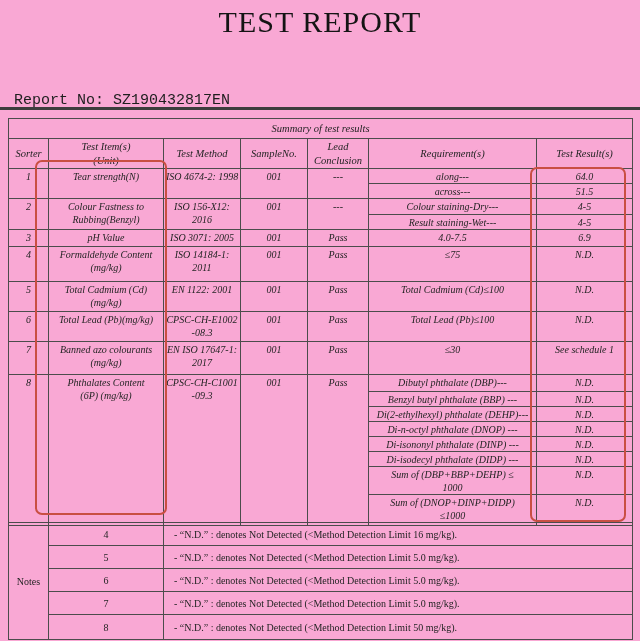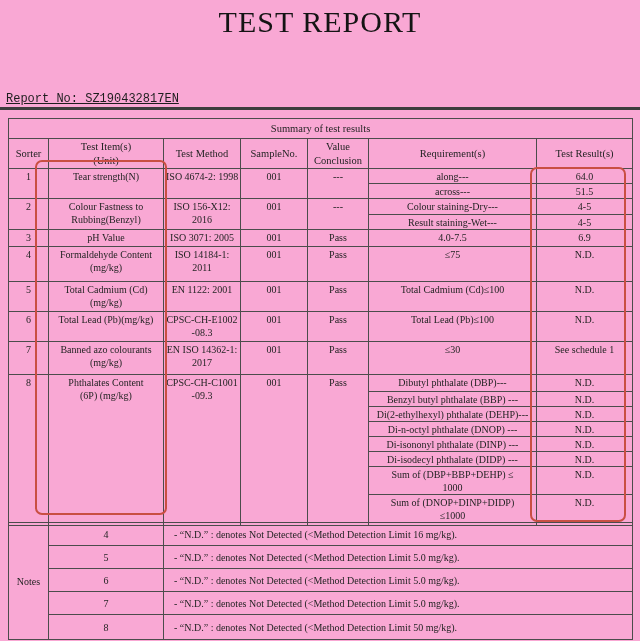--- a/index.html
+++ b/index.html
@@ -6,31 +6,31 @@
   .page {
     position:relative; width:640px; height:641px; background:#f9a8d4;
     font-family:"Liberation Serif", serif; color:#222; overflow:hidden;
   }
   .title {
     position:absolute; top:5px; left:0; width:640px; text-align:center;
     font-size:30px; letter-spacing:1px; color:#141414;
     font-family:"Liberation Serif", serif;
   }
   .report-line {
-    position:absolute; top:92px; left:6px; width:622px;
+    position:absolute; top:92px; left:14px; width:622px;
     display:flex; justify-content:space-between;
-    font-family:"Liberation Mono", monospace; font-size:12px; color:#1e1e1e;text-decoration:underline;
+    font-family:"Liberation Mono", monospace; font-size:15px; color:#1e1e1e;
   }
   .rule {
     position:absolute; top:107px; left:0; width:640px; height:3px; background:#3d3d3d;
   }
   table { border-collapse:collapse; table-layout:fixed; }
   .summary {
     position:absolute; top:118px; left:8px; width:624px;
-    font-size:10px; color:#242424;
+    font-size:10px; color:#242424;font-style:italic;
   }
   .summary td {
     border:1px solid #4c4c4c; text-align:center; vertical-align:top;
     padding:1px 2px 0 2px; line-height:1.3; overflow:hidden;
   }
   .summary .cap-row td { vertical-align:middle; font-size:10.5px; padding:0; }
   .summary .head-row td { vertical-align:middle; font-size:10.5px; padding:0; line-height:1.25; }
   .nw { white-space:nowrap; }
   .notes {
     position:absolute; top:522px; left:8px; width:624px;
@@ -70,21 +70,21 @@
     </tr>
     <tr class="head-row" style="height:30px">
       <td>Sorter</td>
       <td>
         <div>Test Item(s)</div>
         <div>(Unit)</div>
       </td>
       <td>Test Method</td>
       <td>SampleNo.</td>
       <td>
-        <div>Value</div>
+        <div>Lead</div>
         <div>Conclusion</div>
       </td>
       <td>Requirement(s)</td>
       <td>Test Result(s)</td>
     </tr>
 
     <tr style="height:15px">
       <td rowspan="2">1</td>
       <td rowspan="2">
         <div class="nw">Tear strength(N)</div>
@@ -198,21 +198,21 @@
       <td>N.D.</td>
     </tr>
 
     <tr style="height:33px">
       <td>7</td>
       <td>
         <div class="nw">Banned azo colourants</div>
         <div class="nw">(mg/kg)</div>
       </td>
       <td>
-        <div class="nw">EN ISO 14362-1:</div>
+        <div class="nw">EN ISO 17647-1:</div>
         <div class="nw">2017</div>
       </td>
       <td>001</td>
       <td>Pass</td>
       <td>
         <div class="nw">≤30</div>
       </td>
       <td>See schedule 1</td>
     </tr>
 

